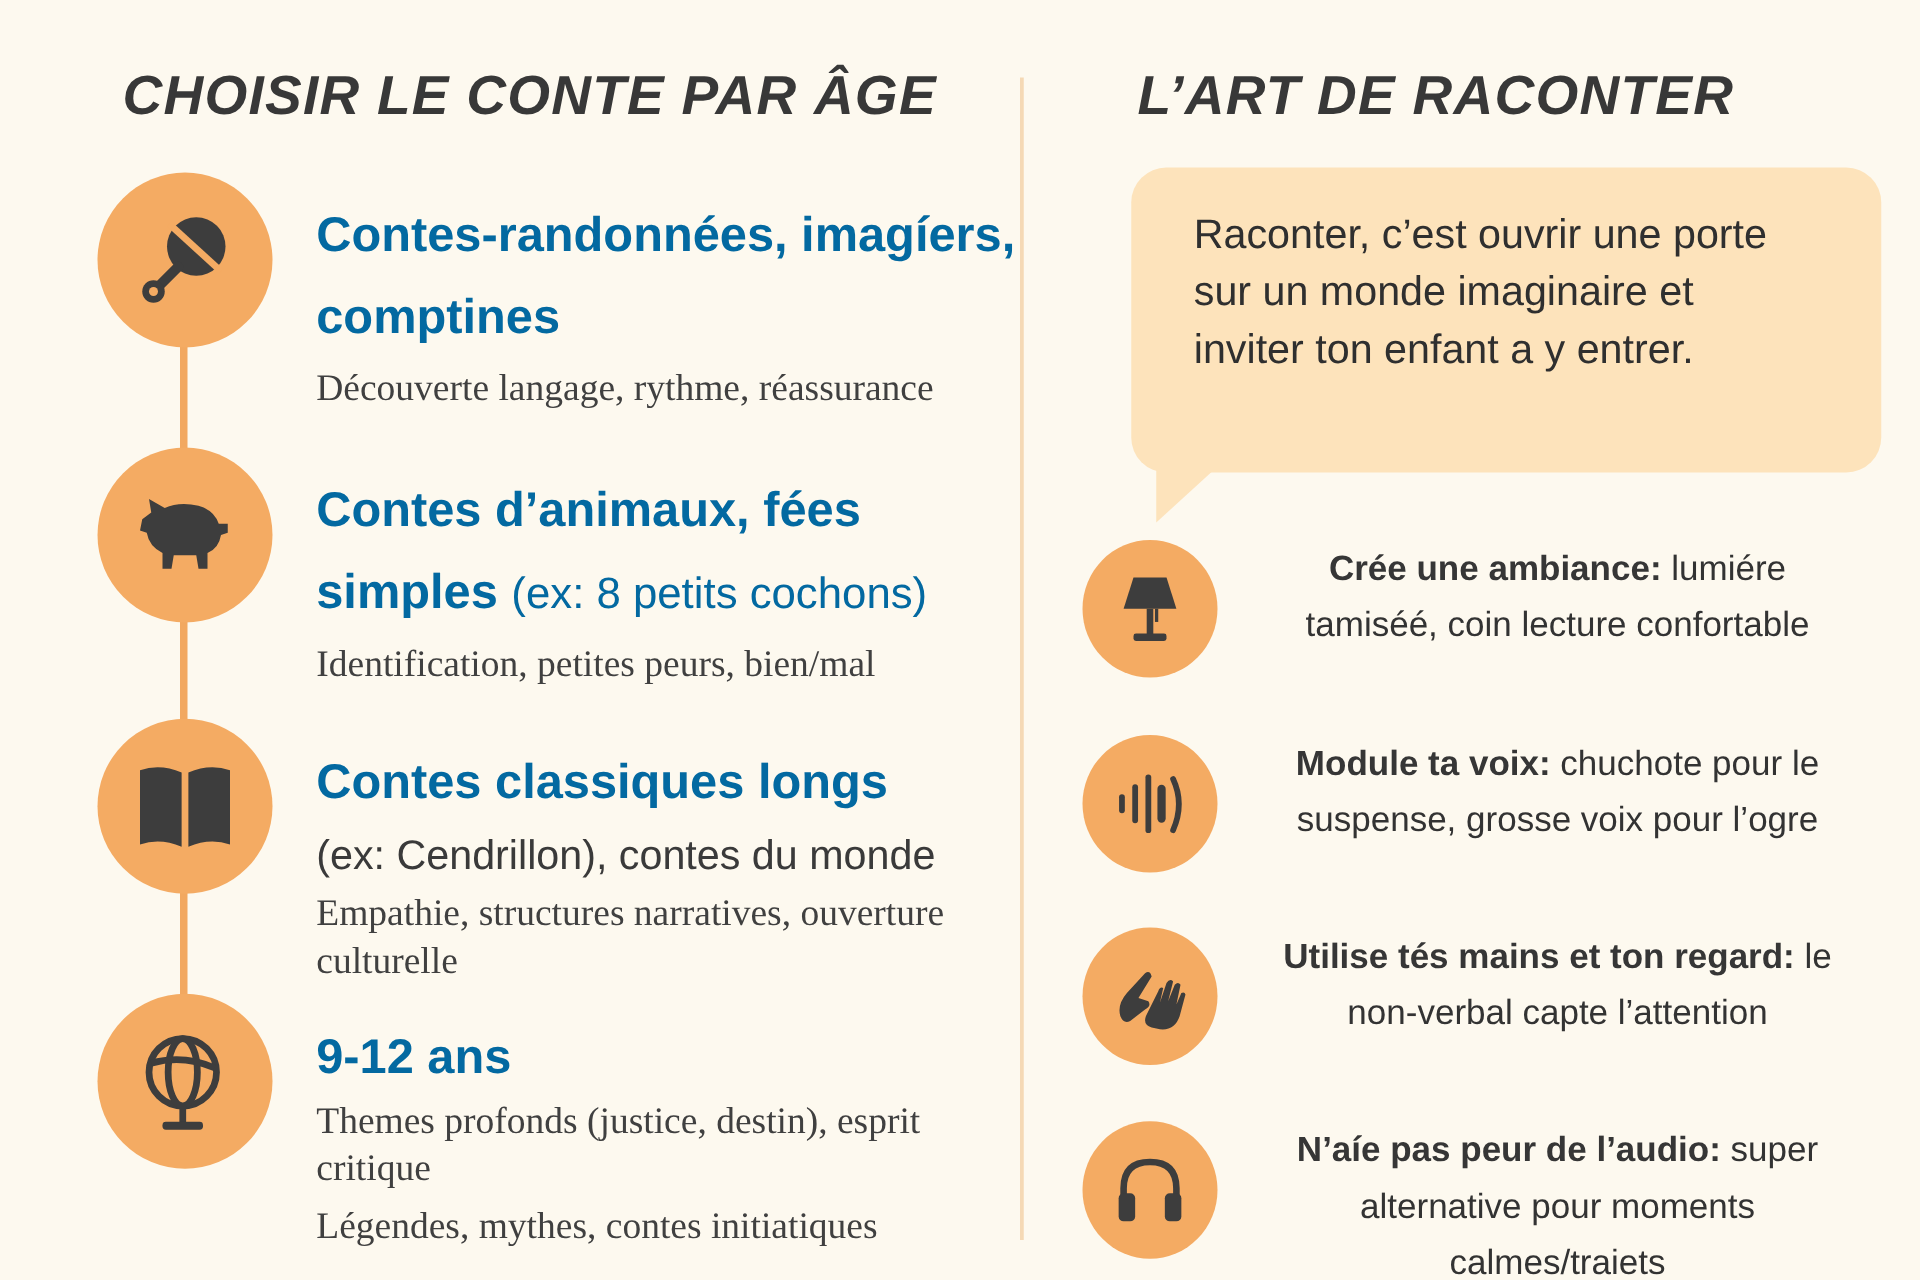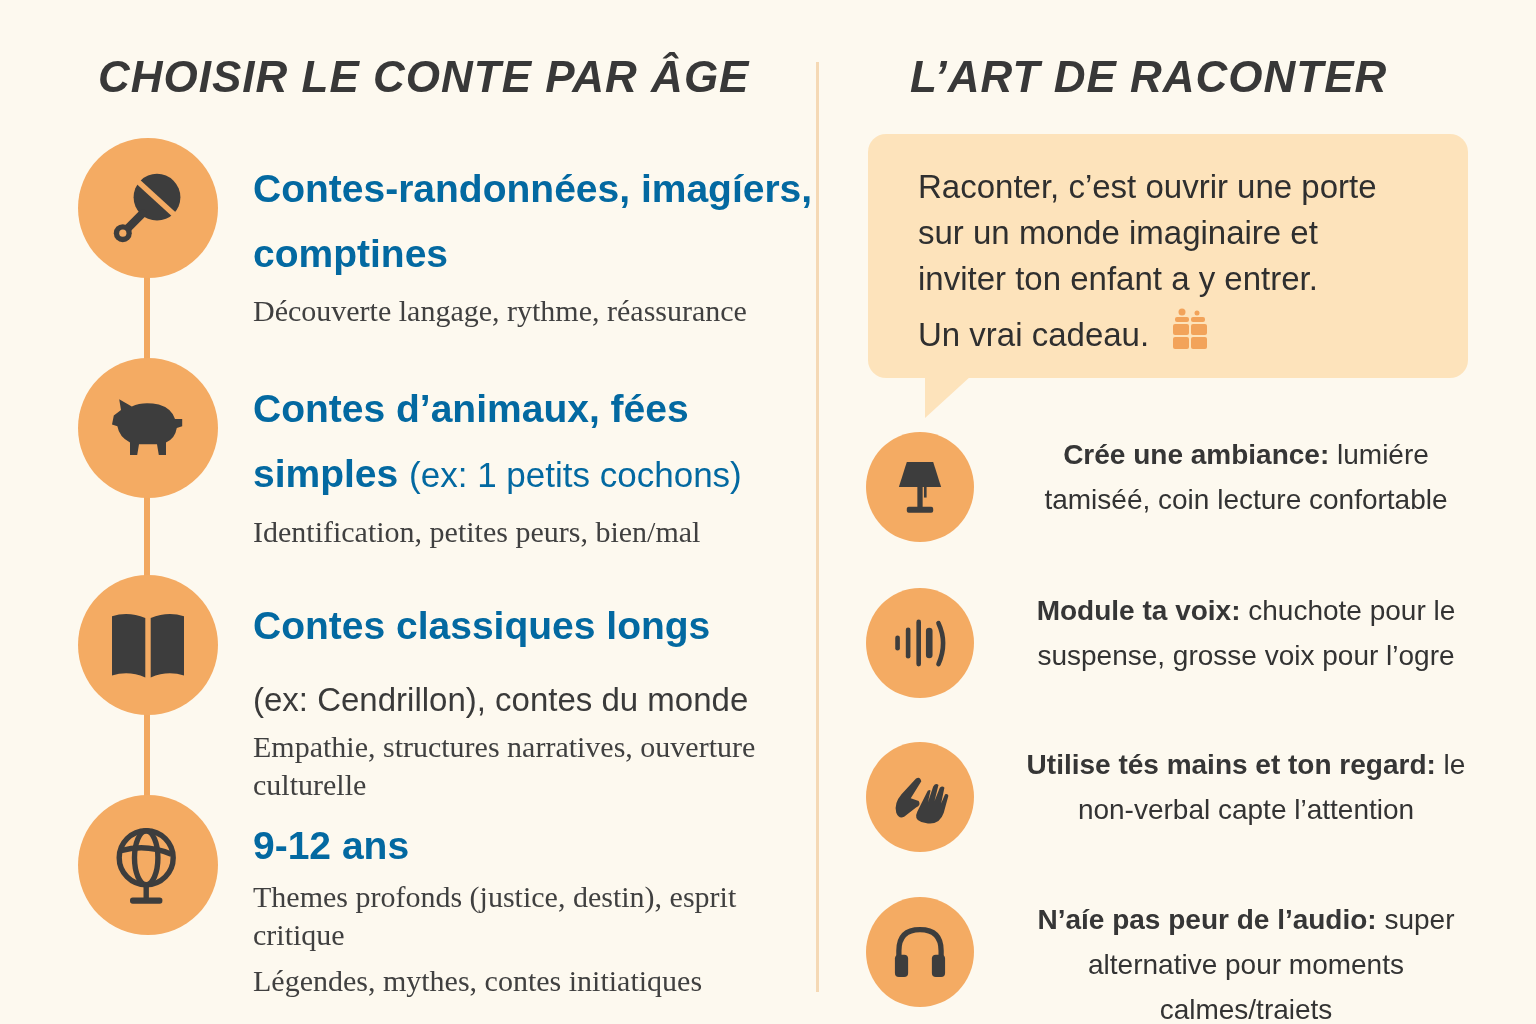--- a/index.html
+++ b/index.html
@@ -50,33 +50,33 @@
     background: #f4ab63;
     display: flex; align-items: center; justify-content: center;
   }
   .age-circle svg { width: 90px; height: 90px; }
   .age-text { position: absolute; left: 175px; top: 18px; width: 570px; }
   .age-title {
     font-size: 39px; font-weight: bold; line-height: 65px; color: #0369a1;
   }
   .age-title .paren { font-weight: normal; font-size: 35px; }
   .age-sub {
-    font-size: 33px; line-height: 44px; color: #3a3a3a; margin-top: 20px;
+    font-size: 33px; line-height: 44px; color: #3a3a3a; margin-top: 4px;
   }
   .age-desc {
     font-size: 30px; line-height: 38px; color: #404040; margin-top: 6px; font-family: Liberation Serif, serif;
   }
 
   
   .bubble {
     position: absolute;
-    left: 868px; top: 134px;
+    left: 905px; top: 134px;
     width: 600px; height: 244px;
     background: #fde3bb;
-    border-radius: 18px;
+    border-radius: 28px;
     padding: 30px 40px 0 50px;
   }
   .bubble-tail {
     position: absolute;
     left: 925px; top: 376px;
     width: 0; height: 0;
     border-left: 0 solid transparent;
     border-right: 46px solid transparent;
     border-top: 42px solid #fde3bb;
   }
@@ -125,21 +125,21 @@
 
 <div class="age-item" style="top:358px;">
   <div class="age-circle">
     <svg viewBox="0 0 100 100">
       <path d="M20 30 L18 18 L32 26 Q45 20 62 24 Q76 28 80 40 L88 40 L88 48 L82 50 Q80 62 70 66 L70 80 L62 80 L60 68 L40 68 L38 80 L30 80 L30 66 Q18 60 16 48 L10 46 L12 36 Z" fill="#3d3d3d"></path>
     </svg>
   </div>
   <div class="age-text">
     <div class="age-title">
       <span>Contes d’animaux, fées simples</span>
-      <span class="paren">(ex: 1 petits cochons)</span>
+      <span class="paren">(ex: 8 petits cochons)</span>
     </div>
     <div class="age-desc">Identification, petites peurs, bien/mal</div>
   </div>
 </div>
 
 <div class="age-item" style="top:575px;">
   <div class="age-circle">
     <svg viewBox="0 0 100 100">
       <path d="M10 18 Q28 12 47 20 L47 86 Q28 78 10 84 Z" fill="#3d3d3d"></path>
       <path d="M53 20 Q72 12 90 18 L90 84 Q72 78 53 86 Z" fill="#3d3d3d"></path>
@@ -173,33 +173,20 @@
 
 <div class="divider"></div>
 
 <h1 id="title-right" class="col-title">L’ART DE RACONTER</h1>
 
 <div class="bubble">
   <div class="bubble-text">
     <div>Raconter, c’est ouvrir une porte</div>
     <div>sur un monde imaginaire et</div>
     <div>inviter ton enfant a y entrer.</div>
-    <div style="margin-top:6px;">
-      <span>Un vrai cadeau.</span>
-      <svg class="gift-icon" width="40" height="44" viewBox="0 0 40 44">
-        <circle cx="12" cy="4" r="3.5" fill="#f2a35a"></circle>
-        <circle cx="27" cy="5" r="2.5" fill="#f2a35a"></circle>
-        <rect x="5" y="9" width="14" height="5" rx="2" fill="#f2a35a"></rect>
-        <rect x="21" y="9" width="14" height="5" rx="2" fill="#f2a35a"></rect>
-        <rect x="3" y="16" width="16" height="11" rx="2" fill="#f2a35a"></rect>
-        <rect x="21" y="16" width="16" height="11" rx="2" fill="#f2a35a"></rect>
-        <rect x="3" y="29" width="16" height="12" rx="2" fill="#f2a35a"></rect>
-        <rect x="21" y="29" width="16" height="12" rx="2" fill="#f2a35a"></rect>
-      </svg>
-    </div>
   </div>
 </div>
 <div class="bubble-tail"></div>
 
 <div class="tip" style="top:432px;">
   <div class="tip-circle">
     <svg viewBox="0 0 100 100">
       <path d="M30 12 L70 12 L82 50 L18 50 Z" fill="#3d3d3d"></path>
       <rect x="46" y="50" width="8" height="32" fill="#3d3d3d"></rect>
       <rect x="56" y="50" width="4" height="16" fill="#3d3d3d"></rect>

